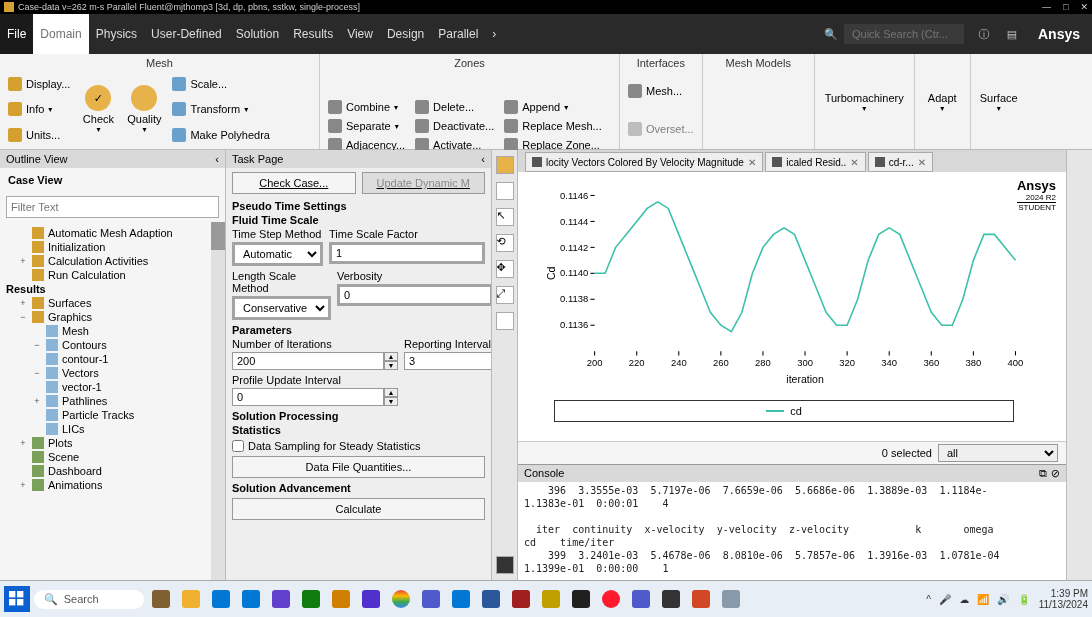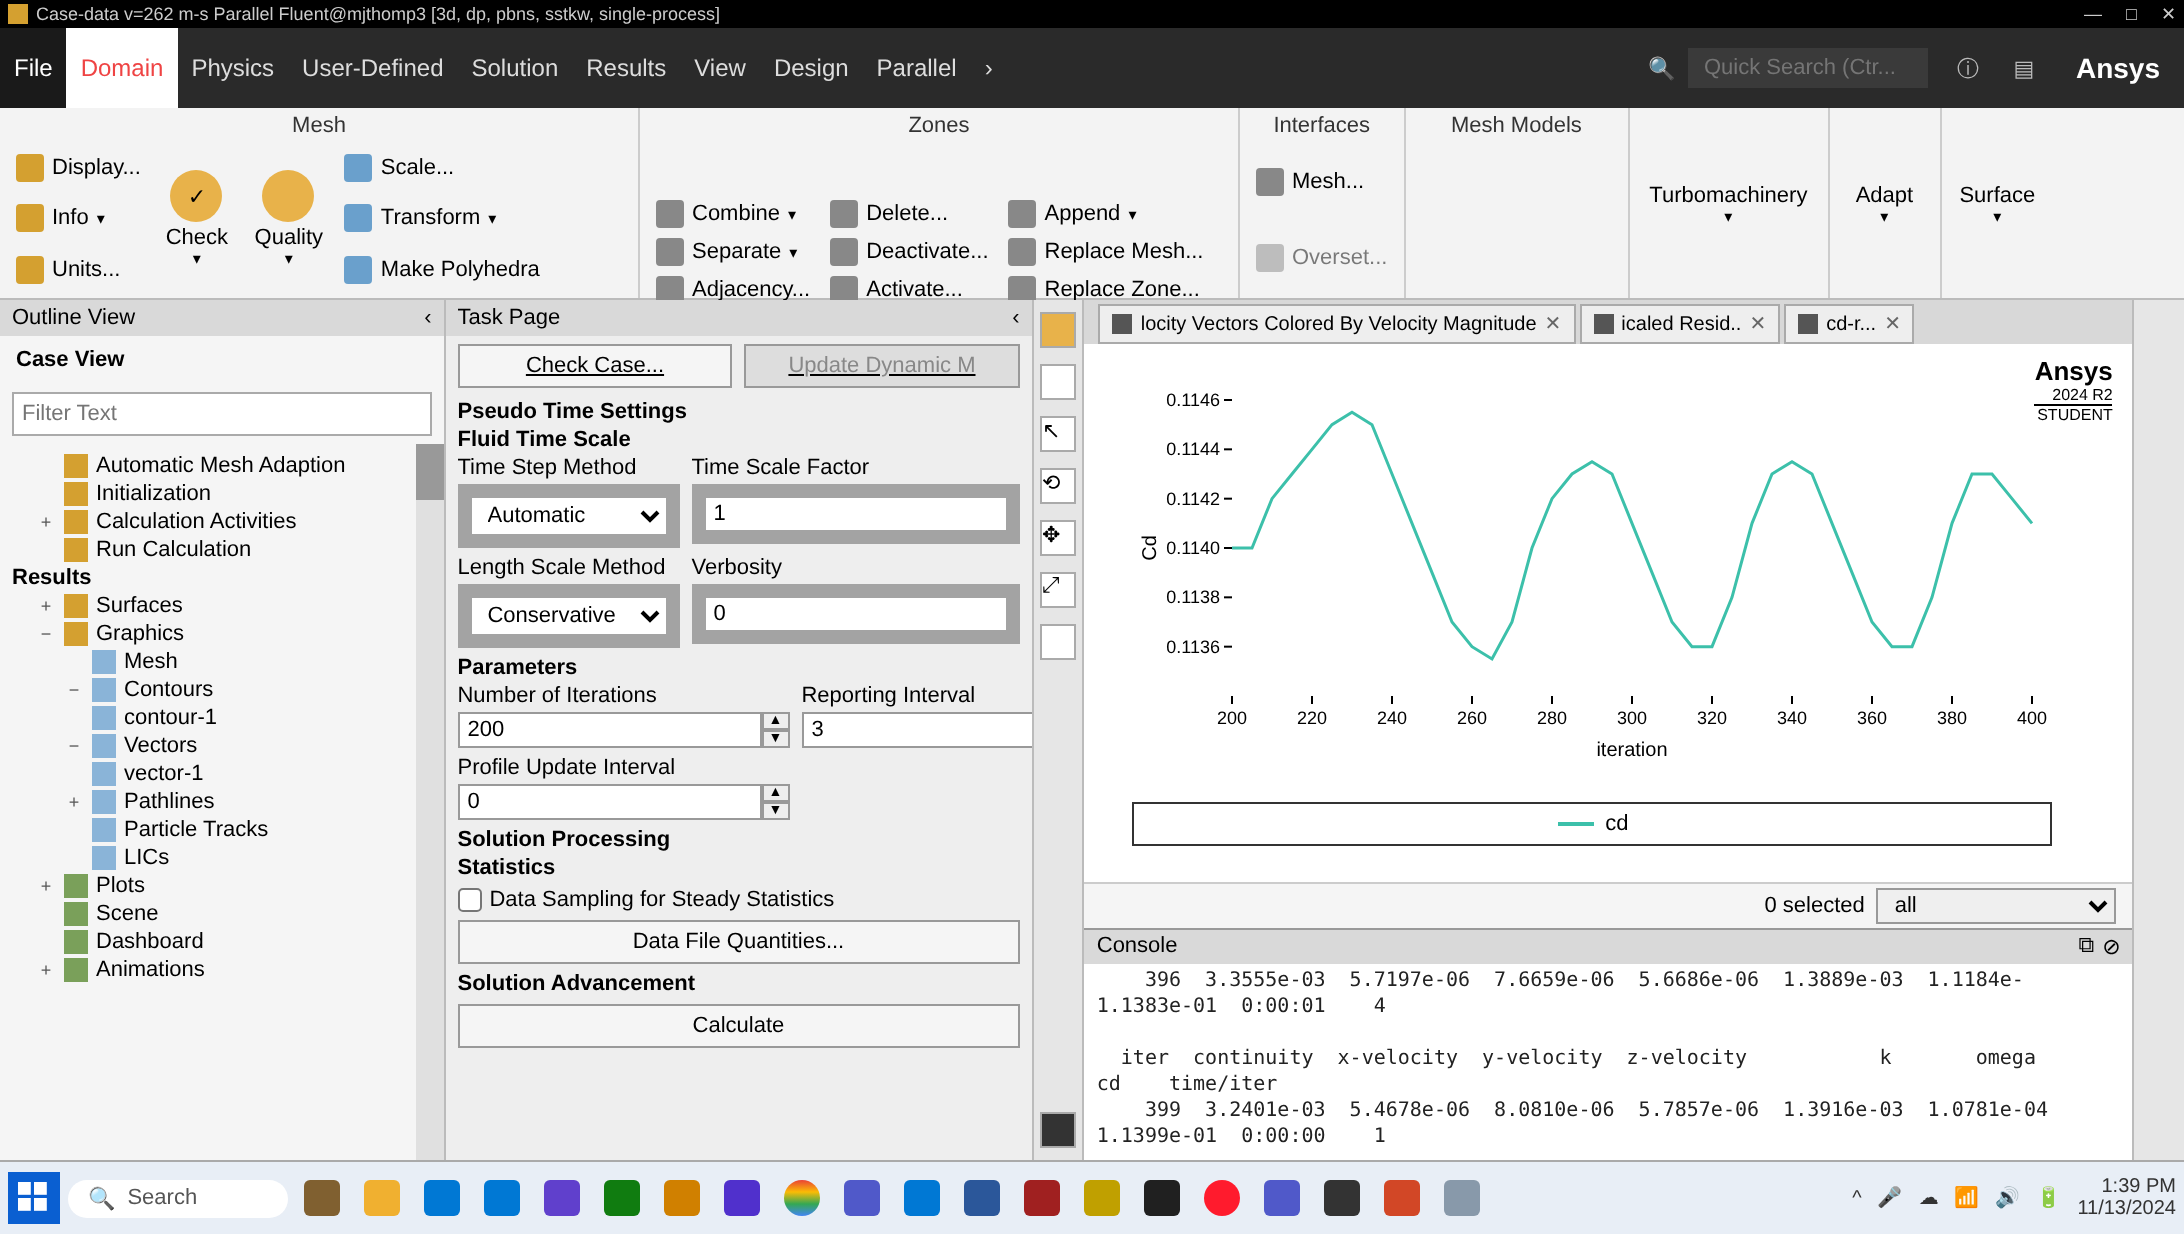--- a/index.html
+++ b/index.html
@@ -7,21 +7,21 @@
 
 
 .titlebar { height: 14px; background: #000; color: #ccc; display: flex; align-items: center; padding: 0 4px; font-size: 9px; }
 .titlebar .winctrls { margin-left: auto; display: flex; gap: 12px; }
 .titlebar .winctrls span { cursor: default; }
 
 
 .ribbontabs { height: 40px; background: #2a2a2a; display: flex; align-items: stretch; }
 .ribbontabs .tab { display: flex; align-items: center; justify-content: center; padding: 0 7px; color: #ddd; cursor: pointer; font-size: 12px; }
 .ribbontabs .tab.file { background: #1a1a1a; color: #fff; }
-.ribbontabs .tab.active { background: #fff; color: #ef4444; }
+.ribbontabs .tab.active { background: #fff; color: #737373; }
 .ribbontabs .spacer { flex: 1; }
 .ribbontabs .search { display: flex; align-items: center; gap: 6px; padding: 0 6px; color: #bbb; }
 .ribbontabs .search input { background: #3a3a3a; border: none; color: #ccc; padding: 4px 8px; width: 120px; font-size: 11px; }
 .ribbontabs .logo { display: flex; align-items: center; padding: 0 12px; color: #fff; font-weight: bold; font-size: 14px; }
 .ribbontabs .iconbtn { display: flex; align-items: center; justify-content: center; width: 28px; color: #bbb; }
 
 
 .ribbon { height: 96px; background: #f3f3f3; display: flex; border-bottom: 1px solid #bbb; }
 .rgroup { border-right: 1px solid #ccc; padding: 2px 4px; display: flex; flex-direction: column; }
 .rgroup .title { text-align: center; font-size: 11px; color: #333; padding: 1px 0 3px; }
@@ -52,31 +52,31 @@
 .treeitem .exp { width: 10px; text-align: center; color: #555; font-size: 9px; }
 .treeitem .tico { width: 12px; height: 12px; background: #d4a030; }
 .treeitem .tico.c1 { background: #8ab4d8; }
 .treeitem .tico.c2 { background: #7aa05a; }
 .ind1 { padding-left: 14px; }
 .ind2 { padding-left: 28px; }
 .ind3 { padding-left: 42px; }
 .bold { font-weight: 600; }
 
 
-.taskpage { width: 294px; background: #eee; border-right: 1px solid #bbb; display: flex; flex-direction: column; font-size: 11px; }
+.taskpage { width: 266px; background: #eee; border-right: 1px solid #bbb; display: flex; flex-direction: column; font-size: 11px; }
 .taskpage .body { padding: 4px 6px; overflow: hidden; flex: 1; }
 .tp-btnrow { display: flex; gap: 6px; margin-bottom: 6px; text-decoration: underline; }
 .tp-btn { flex: 1; padding: 4px; border: 1px solid #999; background: #f5f5f5; cursor: pointer; text-align: center; }
 .tp-btn.dis { color: #888; background: #ddd; }
 .sect { font-weight: 600; margin: 4px 0 2px; }
 .subsect { font-weight: 600; margin: 2px 0 2px; }
 .fieldrow { display: flex; gap: 6px; margin-bottom: 4px; }
 .fieldcol { flex: 1; display: flex; flex-direction: column; gap: 2px; }
 .fieldcol label { font-size: 11px; }
-.fieldcol select, .fieldcol input { padding: 2px 4px; border: 7px solid #a3a3a3; font-size: 11px; background: #fff; }
+.fieldcol select, .fieldcol input { padding: 2px 4px; border: 3px solid #a3a3a3; font-size: 11px; background: #fff; }
 .spin { display: flex; }
 .spin input { flex: 1; padding: 2px 4px; border: 1px solid #999; }
 .spin .spinbtns { width: 14px; display: flex; flex-direction: column; }
 .spin .spinbtns span { flex: 1; border: 1px solid #999; background: #eee; font-size: 7px; text-align: center; cursor: pointer; line-height: 7px; }
 .chk { display: flex; align-items: center; gap: 4px; margin: 4px 0; }
 .chk input { width: 12px; height: 12px; }
 .fullbtn { width: 100%; padding: 4px; border: 1px solid #999; background: #f5f5f5; cursor: pointer; text-align: center; margin: 4px 0; }
 
 
 .vtool { width: 26px; background: #e6e6e6; display: flex; flex-direction: column; align-items: center; gap: 8px; padding: 6px 0; border-right: 1px solid #bbb; }

